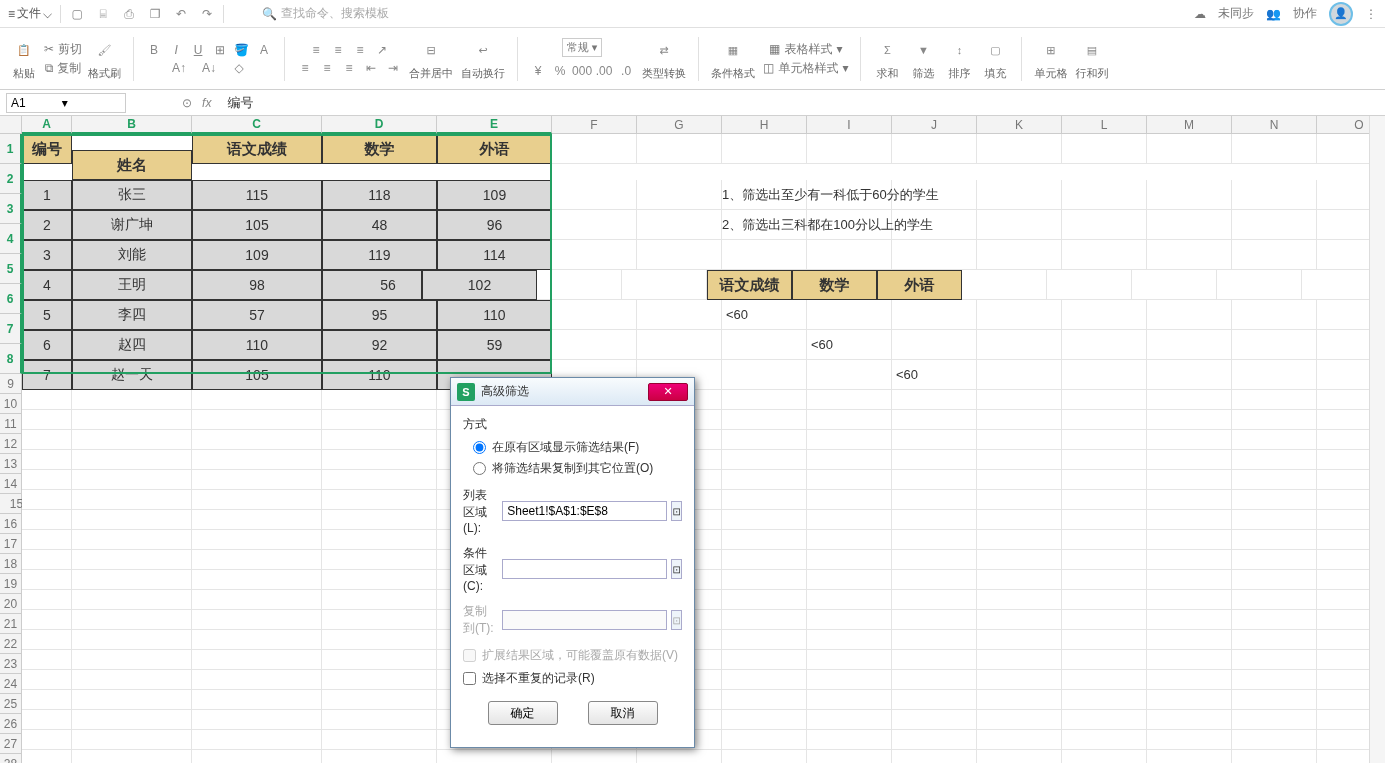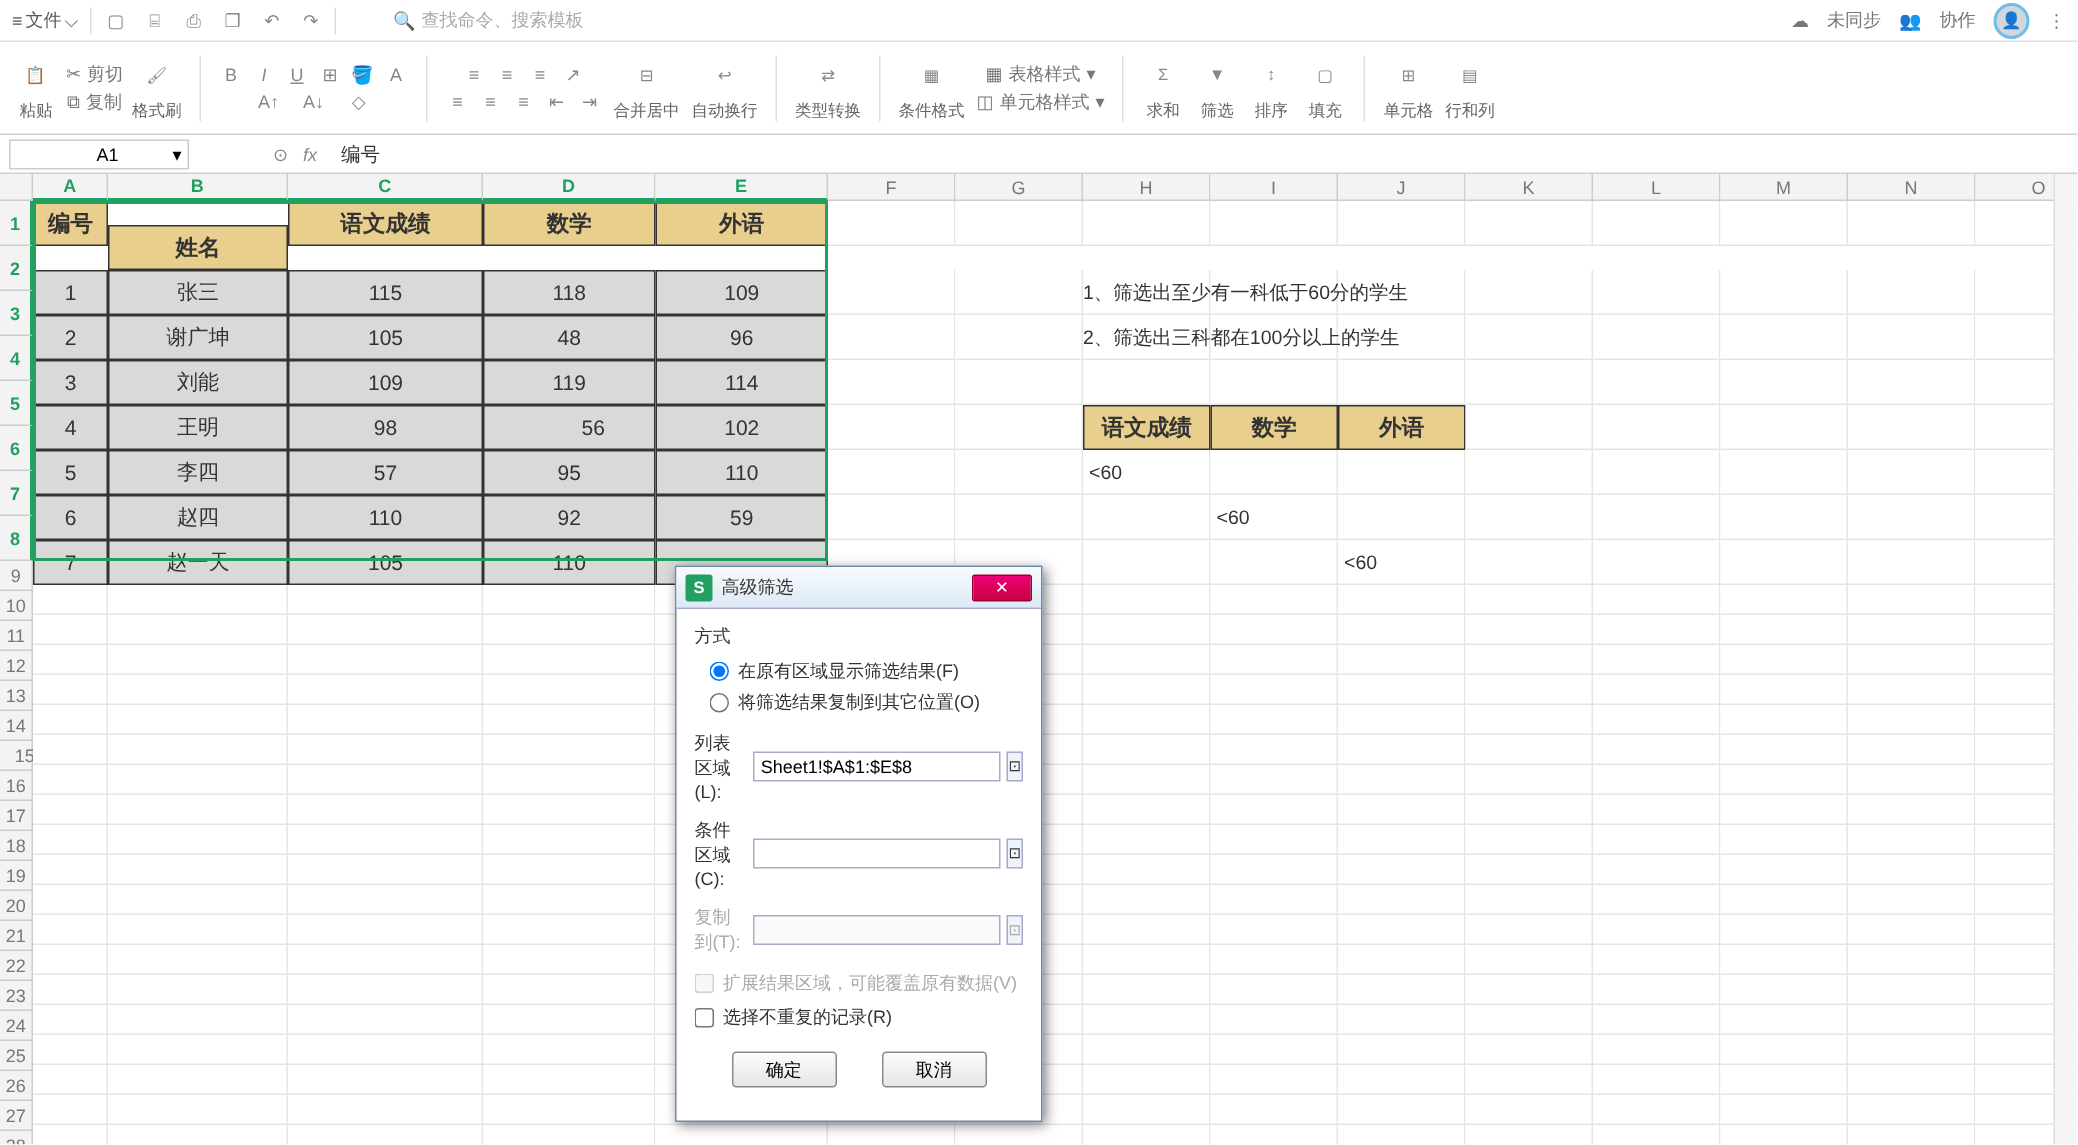--- a/index.html
+++ b/index.html
@@ -23,21 +23,21 @@
 .ribbon-group { display: flex; flex-direction: column; gap: 2px; align-items: center; }
 .ribbon-group-row { display: flex; flex-direction: row; align-items: center; gap: 6px; }
 .ribbon-sep { width: 1px; height: 44px; background: #e0e0e0; margin: 0 4px; }
 .ribbon-btn { display: flex; flex-direction: column; align-items: center; font-size: 11px; color: #666; gap: 2px; }
 .ribbon-icon { width: 16px; height: 16px; display: inline-flex; align-items: center; justify-content: center; color: #888; }
 .ribbon-icon-lg { width: 28px; height: 28px; }
 .ribbon .combo { border: 1px solid #ccc; padding: 1px 4px; font-size: 11px; background: #fff; }
 
 
 .formula-bar { height: 26px; display: flex; align-items: center; border-bottom: 1px solid #d0d0d0; }
-.namebox { width: 120px; border: 1px solid #ccc; margin: 2px 6px; padding: 2px 4px; font-size: 12px; display: flex; justify-content: flex-end; align-items: center; gap: 36px; }
+.namebox { width: 120px; border: 1px solid #ccc; margin: 2px 6px; padding: 2px 4px; font-size: 12px; display: flex; justify-content: flex-start; align-items: center; gap: 36px; }
 .fx-area { display: flex; align-items: center; gap: 10px; padding-left: 50px; color: #888; }
 .fx-input { border: none; font-size: 13px; padding: 2px 6px; width: 1100px; color: #333; }
 
 
 .sheet-area { position: relative; height: calc(763px - 28px - 62px - 26px); overflow: hidden; }
 .corner { position: absolute; top: 0; left: 0; width: 22px; height: 18px; background: #f3f3f3; border-right: 1px solid #ccc; border-bottom: 1px solid #ccc; }
 .col-headers { position: absolute; top: 0; left: 22px; height: 18px; display: flex; }
 .col-h { display: flex; align-items: center; justify-content: center; background: #f3f3f3; border-right: 1px solid #ccc; border-bottom: 1px solid #ccc; font-size: 12px; color: #777; }
 .col-h.sel { color: #22a062; font-weight: bold; border-bottom: 2px solid #22a062; }
 .row-headers { position: absolute; top: 18px; left: 0; width: 22px; }
@@ -167,20 +167,30 @@
   </div>
   <div class="ribbon-btn">
     <span class="ribbon-icon ribbon-icon-lg">⊟</span>
     <span>合并居中</span>
   </div>
   <div class="ribbon-btn">
     <span class="ribbon-icon ribbon-icon-lg">↩</span>
     <span>自动换行</span>
   </div>
   <div class="ribbon-sep"></div>
+  <div class="ribbon-group">
+    <div class="combo"><span>常规</span> ▾</div>
+    <div class="ribbon-group-row" style="margin-top:4px">
+      <span class="ribbon-icon">¥</span>
+      <span class="ribbon-icon">%</span>
+      <span class="ribbon-icon">000</span>
+      <span class="ribbon-icon">.00</span>
+      <span class="ribbon-icon">.0</span>
+    </div>
+  </div>
   <div class="ribbon-btn">
     <span class="ribbon-icon ribbon-icon-lg">⇄</span>
     <span>类型转换</span>
   </div>
   <div class="ribbon-sep"></div>
   <div class="ribbon-btn">
     <span class="ribbon-icon ribbon-icon-lg">▦</span>
     <span>条件格式</span>
   </div>
   <div class="ribbon-group">
@@ -342,21 +352,21 @@
         <div class="cell" style="width: 85px; height: 30px;"></div>
         <div class="cell" style="width: 85px; height: 30px;"></div>
         <div class="cell" style="width: 85px; height: 30px;"></div>
         <div class="cell" style="width: 85px; height: 30px;"></div>
         <div class="cell" style="width: 85px; height: 30px;"></div>
       </div>
       <div class="cell-row">
         <div class="cell tbl-cell" style="width: 50px; height: 30px;">4</div>
         <div class="cell tbl-cell" style="width: 120px; height: 30px;">王明</div>
         <div class="cell tbl-cell" style="width: 130px; height: 30px;">98</div>
-        <div class="cell tbl-cell" style="width: 115px; height: 30px; padding-left: 32px;">56</div>
+        <div class="cell tbl-cell" style="width: 100px; height: 30px; padding-left: 32px;">56</div>
         <div class="cell tbl-cell" style="width: 115px; height: 30px;">102</div>
         <div class="cell" style="width: 85px; height: 30px;"></div>
         <div class="cell" style="width: 85px; height: 30px;"></div>
         <div class="cell crit-header" style="width: 85px; height: 30px;">语文成绩</div>
         <div class="cell crit-header" style="width: 85px; height: 30px;">数学</div>
         <div class="cell crit-header" style="width: 85px; height: 30px;">外语</div>
         <div class="cell" style="width: 85px; height: 30px;"></div>
         <div class="cell" style="width: 85px; height: 30px;"></div>
         <div class="cell" style="width: 85px; height: 30px;"></div>
         <div class="cell" style="width: 85px; height: 30px;"></div>

